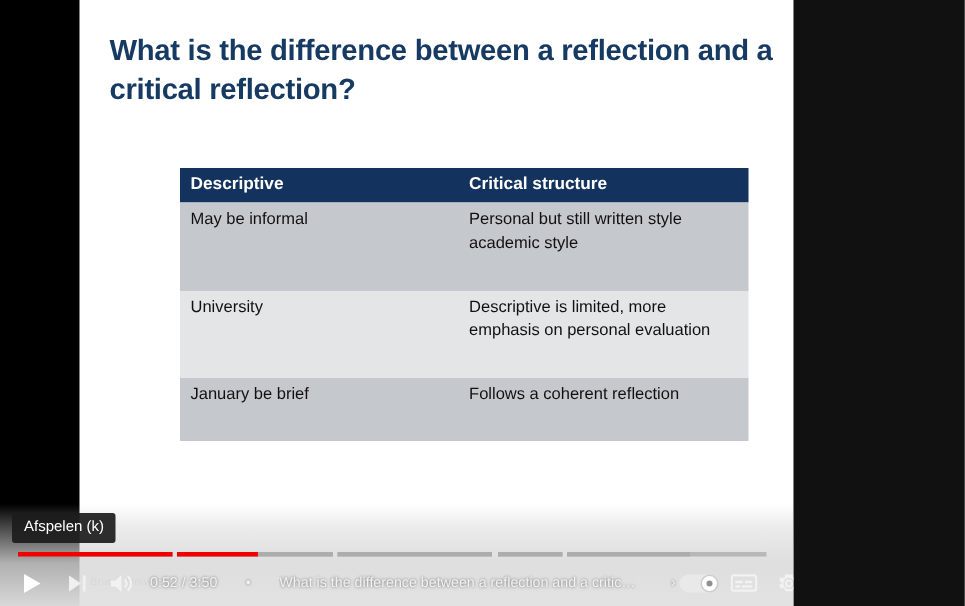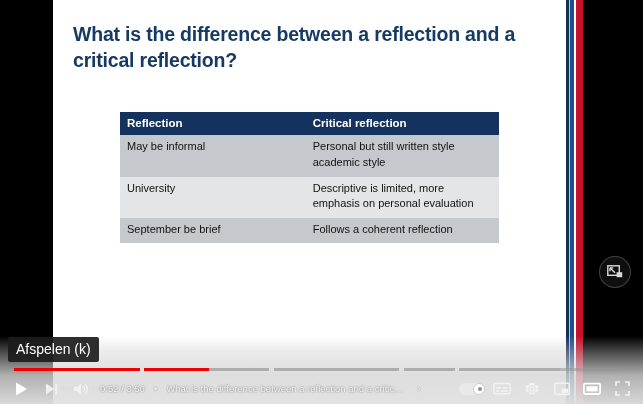--- a/index.html
+++ b/index.html
@@ -1,20 +1,20 @@
 <!DOCTYPE html>
 <html><head>
 <meta charset="utf-8">
 <style>
   html,body{margin:0;padding:0;background:#111;}
   body{font-family:"Liberation Sans",sans-serif;}
 
   .player{
     position:relative;
-    width:643px;height:404px;
+    width:529px;height:404px;
     background:#000;
     overflow:hidden;
     user-select:none;
   }
 
   
   .video-area{position:absolute;left:0;top:0;width:643px;height:404px;background:#000;}
 
   .slide{
     position:absolute;
@@ -55,21 +55,21 @@
     color:#ffffff;
     font-size:11.5px;
     font-weight:bold;
     text-align:left;
     padding:4px 7px 5px 7px;
     line-height:1.25;
   }
   .cmp-table td{
     font-size:11px;
     color:#111111;
-    padding:4px 7px 6px 7px;
+    padding:4px 7px 23px 7px;
     line-height:1.42;
     vertical-align:top;
   }
   .cmp-table tr.shade td{background:#c5c9cd;}
   .cmp-table tr.plain td{background:#e3e5e7;}
   .col-a{width:49%;}
   .col-b{width:51%;}
 
   
   .overlay-btn{
@@ -101,21 +101,21 @@
     background:linear-gradient(to top,rgba(225,225,225,.96) 0%,rgba(215,215,215,.82) 42%,rgba(200,200,200,.35) 78%,rgba(190,190,190,0) 100%);
     pointer-events:none;
   }
 
   
   .tooltip{
     position:absolute;
     left:8px;bottom:42px;
     background:rgba(28,28,28,.92);
     color:#fff;
-    font-size:14px;
+    font-size:10px;
     padding:4px 8px 5px 8px;
     border-radius:2px;
     white-space:nowrap;
   }
 
   
   .progress-wrap{
     position:absolute;left:0;right:0;bottom:31px;height:7px;
   }
   .chapter{
@@ -137,21 +137,21 @@
     display:flex;align-items:center;justify-content:center;
     flex:0 0 auto;
   }
   .btn svg{display:block;}
   .time-and-title{
     display:flex;align-items:center;
     font-size:9.5px;color:#f2f2f2;
     text-shadow:0 0 2px rgba(0,0,0,.55);
     white-space:nowrap;
     padding-left:4px;
-    gap:9px;
+    gap:19px;
   }
   .dot-sep{opacity:.9;}
   .vid-title{max-width:240px;overflow:hidden;text-overflow:ellipsis;}
   .chev{font-size:10px;opacity:.95;padding-left:2px;}
 
   
   .autoplay{
     width:26px;height:12px;border-radius:7px;
     background:#e9e9e9;position:relative;
   }
@@ -177,35 +177,35 @@
 
       <div class="slide-title">What is the difference between a reflection and a critical reflection?</div>
 
       <table class="cmp-table">
         <colgroup>
             <col class="col-a">
             <col class="col-b">
           </colgroup>
         <thead>
           <tr>
-            <th>Reflection</th>
-            <th>Critical reflection</th>
+            <th>Descriptive</th>
+            <th>Critical structure</th>
           </tr>
         </thead>
         <tbody>
           <tr class="shade">
             <td>May be informal</td>
             <td>Personal but still written style academic style</td>
           </tr>
           <tr class="plain">
             <td>University</td>
             <td>Descriptive is limited, more emphasis on personal evaluation</td>
           </tr>
           <tr class="shade">
-            <td>September be brief</td>
+            <td>January be brief</td>
             <td>Follows a coherent reflection</td>
           </tr>
         </tbody>
       </table>
 
       <div class="stripe stripe-navy"></div>
       <div class="stripe stripe-pale"></div>
       <div class="stripe stripe-blue"></div>
       <div class="stripe stripe-white"></div>
       <div class="stripe stripe-red"></div>

